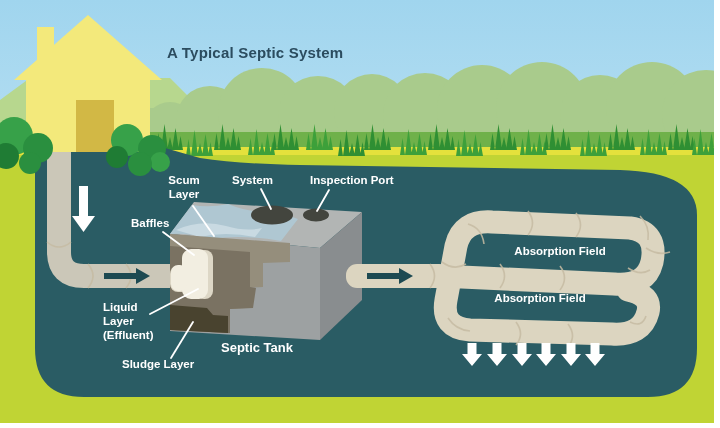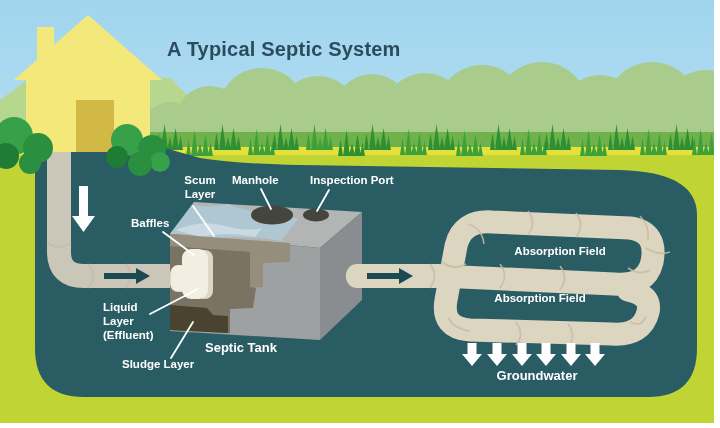--- a/index.html
+++ b/index.html
@@ -1,25 +1,25 @@
 <!DOCTYPE html>
 <html style="--sky-top: #a0d5ee; --sky-bottom: #d9eef9; --treeline: #a9cb8c; --hill: #b7d78e; --grass-band: #6fb14a; --grass-blade: #3da03a; --grass-blade-dark: #2f8f33; --yellow-strip: #e4e13c; --lime: #c0d434; --underground: #2a5c64; --house: #f3e97b; --door: #d2b845; --bush-light: #37a149; --bush-mid: #2a8f3f; --bush-dark: #1f7c34; --pipe-house: #cbc7b8; --pipe: #dcd5c0; --pipe-seam: #c6bba2; --tank-top: #b2b5b4; --tank-front: #9da1a2; --tank-right: #898d8f; --scum: #afc7d2; --scum-light: #c9dae2; --interior: #958e7c; --liquid: #7a7262; --sludge: #49432f; --baffle: #f2eee1; --baffle-shade: #ddd7c6; --opening: #43453e; --arrow-teal: #1d4a52; --white: #ffffff; --title: #2b4c5f;"><head>
 <meta charset="utf-8">
 <style>
   html,body{margin:0;padding:0;background:#fff;}
   .stage{position:relative;width:720px;height:428px;overflow:hidden;
          font-family:"Liberation Sans",sans-serif;background:#fff;}
   .stage svg{position:absolute;left:0;top:0;display:block;}
-  .title{position:absolute;left:167px;top:38px;font-size:20px;font-weight:bold;
+  .title{position:absolute;left:167px;top:44px;font-size:15px;font-weight:bold;
          color:var(--title,#2b4c5f);letter-spacing:.2px;text-align:center;}
   .lbl{position:absolute;color:#fff;font-weight:bold;font-size:11.5px;
        line-height:1.2;white-space:pre-line;}
   .lbl.center{transform:translate(-50%,-50%);text-align:center;white-space:nowrap;}
   .lbl.big{font-size:13px;}
-  .lbl.c2{text-align:center;transform:translate(-50%,0);margin-left:16px;}
+  .lbl.c2{text-align:center;transform:translate(-50%,0);}
   
   .f-hill{fill:var(--hill)} .f-tree{fill:var(--treeline)}
   .f-grassband{fill:var(--grass-band)} .f-yellow{fill:var(--yellow-strip)}
   .f-lime{fill:var(--lime)} .f-underground{fill:var(--underground)}
   .f-house{fill:var(--house)} .f-door{fill:var(--door)}
   .f-bush1{fill:var(--bush-light)} .f-bush2{fill:var(--bush-mid)} .f-bush3{fill:var(--bush-dark)}
   .f-grassdark{fill:var(--grass-blade-dark)} .f-grassmid{fill:var(--grass-blade)}
   .s-pipeh{stroke:var(--pipe-house);stroke-width:24;fill:none;stroke-linecap:butt;}
   .s-pipe{stroke:var(--pipe);stroke-width:23;fill:none;stroke-linejoin:round;stroke-linecap:round;}
   .f-pipe{fill:var(--pipe)}
@@ -194,25 +194,24 @@
   <g class="f-white">
     <rect x="714" y="0" width="6" height="428"></rect>
     <rect x="0" y="423" width="720" height="5"></rect>
   </g>
 </svg>
 
 <div class="title">A Typical Septic System</div>
 
 <div class="lbl c2" style="left:184px;top:174px;">Scum
 Layer</div>
-<div class="lbl" style="left:232px;top:174px;">Manhole</div>
+<div class="lbl" style="left:232px;top:174px;">System</div>
 <div class="lbl" style="left:310px;top:174px;text-align:center;">Inspection Port</div>
 <div class="lbl" style="left:119px;top:217px;margin-left:12px;">Baffles</div>
 <div class="lbl" style="left:97px;top:301px;margin-left:6px;">Liquid
 Layer
 (Effluent)</div>
 <div class="lbl" style="left:122px;top:358px;">Sludge Layer</div>
-<div class="lbl big" style="left:205px;top:340px;">Septic Tank</div>
+<div class="lbl big" style="left:221px;top:340px;">Septic Tank</div>
 <div class="lbl center" style="left:560px;top:252px;">Absorption Field</div>
 <div class="lbl center" style="left:540px;top:299px;">Absorption Field</div>
-<div class="lbl center big" style="left:537px;top:376px;">Groundwater</div>
 
 </div>
 
 </body></html>

